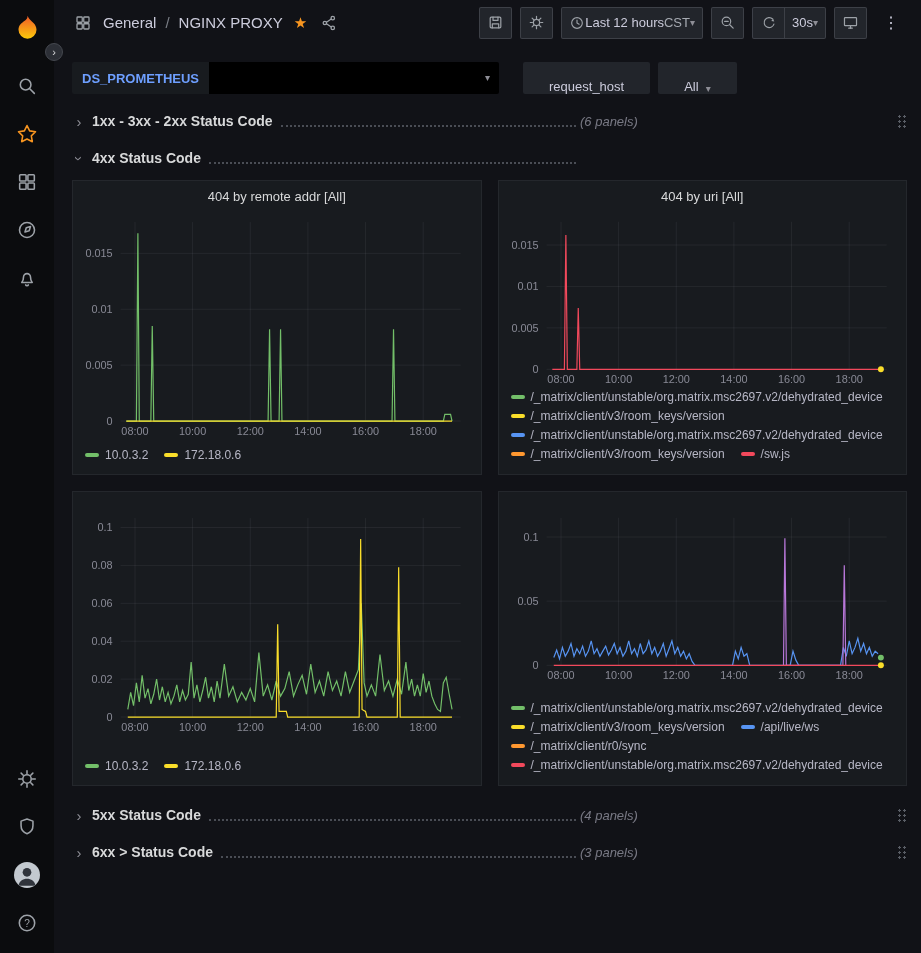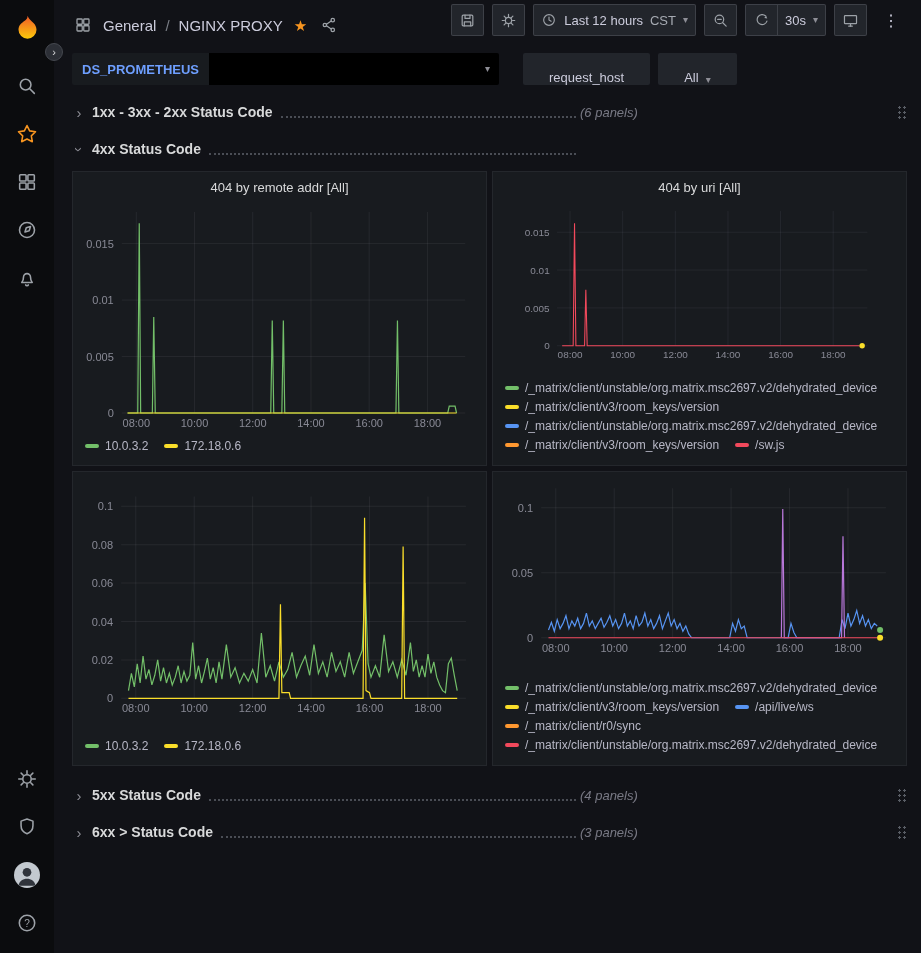--- a/index.html
+++ b/index.html
@@ -15,29 +15,29 @@
   .side-btn{width:54px;height:48px;display:flex;align-items:center;justify-content:center;background:none;border:none;cursor:pointer;}
   .icon{stroke:#9da2a8;fill:none;stroke-width:1.7;stroke-linecap:round;stroke-linejoin:round;}
   .icon.orange{stroke:#f79520;}
   .avatar-circle{width:26px;height:26px;border-radius:50%;background:#c3c9cf;display:flex;align-items:center;justify-content:center;overflow:hidden;}
 
   .expand-pill{position:absolute;left:45px;top:43px;width:18px;height:18px;border-radius:50%;background:#2c2f36;border:1px solid #44474e;color:#d8d9da;font-size:11px;line-height:1;display:flex;align-items:center;justify-content:center;z-index:10;cursor:pointer;padding:0;}
 
   
   .main{position:absolute;left:54px;top:0;right:0;bottom:0;display:flex;flex-direction:column;}
 
-  .topnav{height:52px;display:flex;align-items:flex-end;padding:0 14px 16px 18px;gap:8px;flex:0 0 auto;}
+  .topnav{height:61px;display:flex;align-items:center;padding:0 14px 16px 18px;gap:8px;flex:0 0 auto;}
   .crumbs{display:flex;align-items:center;gap:9px;font-size:15px;}
   .crumb{color:#ccccdc;cursor:pointer;white-space:nowrap;}
   .crumb-sep{color:#7b7f87;}
   .crumb-strong{font-weight:500;}
   .iconbtn{background:none;border:none;padding:2px;display:flex;align-items:center;justify-content:center;cursor:pointer;}
   .star-glyph{color:#f79520;font-size:15px;line-height:1;}
   .nav-right{margin-left:auto;display:flex;align-items:center;gap:8px;}
-  .tbtn{display:inline-flex;align-items:center;justify-content:center;gap:7px;height:32px;min-width:32px;padding:0 7px;background:#22252b;border:1px solid rgba(204,204,220,0.16);border-radius:2px;color:#ccccdc;font-size:13px;cursor:pointer;white-space:nowrap;}
+  .tbtn{display:inline-flex;align-items:center;justify-content:center;height:32px;min-width:32px;padding:0 7px;background:#22252b;border:1px solid rgba(204,204,220,0.16);border-radius:2px;color:#ccccdc;font-size:13px;cursor:pointer;white-space:nowrap;}
   .tbtn.noborder{background:none;border:none;}
   .btn-group{display:flex;border-radius:7px;}
   .btn-group .tbtn:first-child{border-radius:2px 0 0 2px;border-right:none;}
   .btn-group .tbtn:last-child{border-radius:0 2px 2px 0;}
   .caret{color:#8e8e96;font-size:10px;line-height:1;}
   .tz{color:#a6aab2;}
 
   
   .subnav{height:38px;display:flex;align-items:center;padding:0 14px 4px 18px;gap:0;flex:0 0 auto;}
   .var-label{height:32px;display:flex;align-items:center;padding:0 10px;background:#181b1f;font-size:13px;font-weight:700;border-radius:2px 0 0 2px;cursor:default;}
@@ -51,29 +51,29 @@
   .row-header{height:30px;display:flex;align-items:center;cursor:pointer;margin-bottom:7px;}
   .row-left{display:flex;align-items:center;width:508px;min-width:0;}
   .chev{color:#8e8e96;font-size:15px;width:14px;display:inline-block;text-align:center;flex:0 0 auto;}
   .chev.down{transform:rotate(90deg);}
   .row-title{font-size:14px;font-weight:600;color:#d8d9da;white-space:nowrap;margin:0 6px 0 6px;}
   .dots{flex:1 1 auto;border-bottom:2px dotted #4a4d55;height:11px;margin:0 4px 0 2px;}
   .panel-count{font-size:13px;font-style:italic;color:rgba(204,204,220,0.55);white-space:nowrap;}
   .row-spacer{flex:1 1 auto;}
   .drag{width:10px;height:15px;background-image:radial-gradient(circle,#5a5e66 1.2px,transparent 1.4px);background-size:5px 5px;cursor:grab;flex:0 0 auto;}
 
-  .panel-grid{display:grid;grid-template-columns:1fr 1fr;gap:5px;margin:1px 0 14px 0;}
+  .panel-grid{display:grid;grid-template-columns:1fr 1fr;gap:16px;margin:1px 0 14px 0;}
   .panel{height:295px;background:#181b1f;border:1px solid rgba(204,204,220,0.07);display:flex;flex-direction:column;min-width:0;}
   .panel-title{height:30px;flex:0 0 auto;display:flex;align-items:center;justify-content:center;font-size:13px;font-weight:500;color:#d8d9da;cursor:pointer;}
   .chart-wrap{flex:1 1 auto;min-height:0;padding:0 4px;}
   svg.chart{display:block;width:100%;height:100%;}
   svg.chart text{font-family:"Liberation Sans",sans-serif;}
   .legend{flex:0 0 auto;}
   .legend.inline{height:34px;display:flex;align-items:center;gap:16px;padding:0 0 4px 12px;}
-  .legend.block{height:86px;overflow:hidden;display:flex;flex-wrap:wrap;align-content:flex-start;column-gap:16px;row-gap:5px;padding:2px 6px 0 12px;margin-top:17px;}
+  .legend.block{height:86px;overflow:hidden;display:flex;flex-wrap:wrap;align-content:flex-start;column-gap:16px;row-gap:5px;padding:2px 6px 0 12px;}
   .legend-item{display:flex;align-items:center;gap:6px;white-space:nowrap;cursor:pointer;}
   .legend-mark{width:14px;height:4px;border-radius:2px;flex:0 0 auto;}
   .legend-label{font-size:12px;color:rgba(204,204,220,0.88);}
 </style>
 </head>
 <body>
 
 <aside class="sidebar">
   <button class="side-logo">
     <svg width="27" height="27" viewBox="0 0 24 24">

